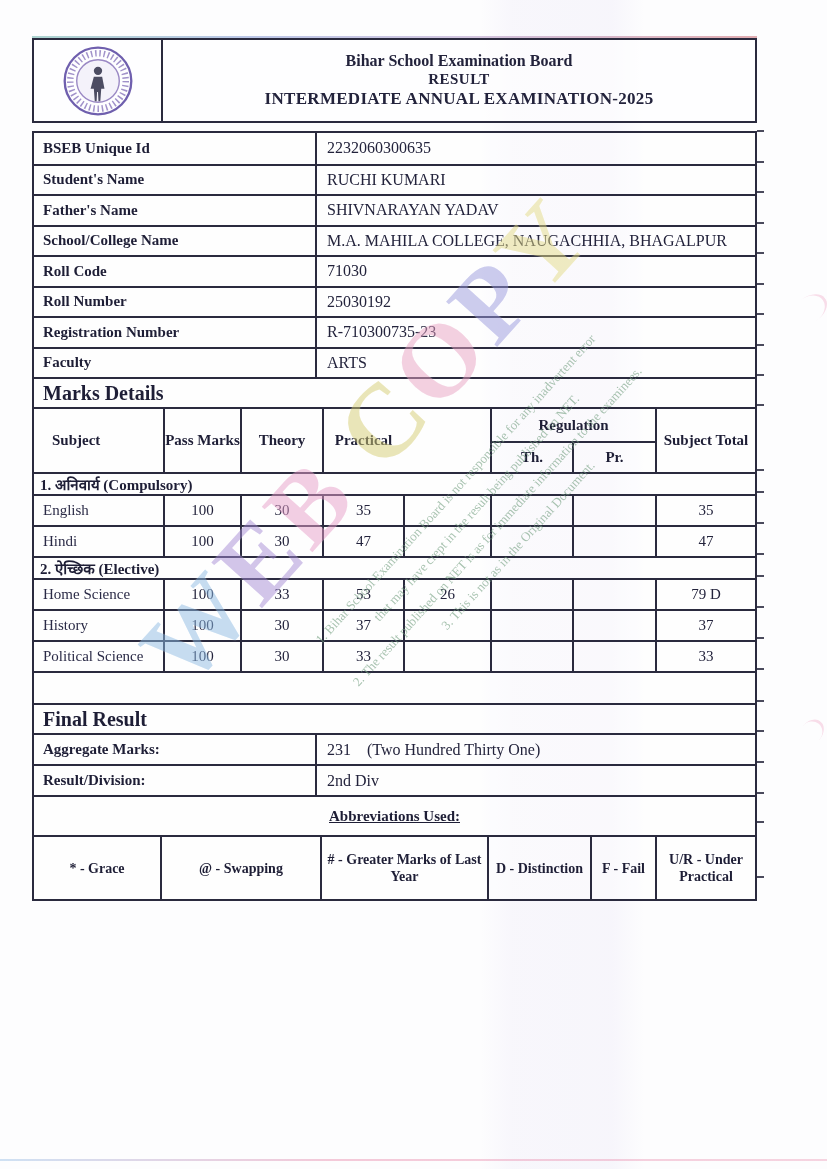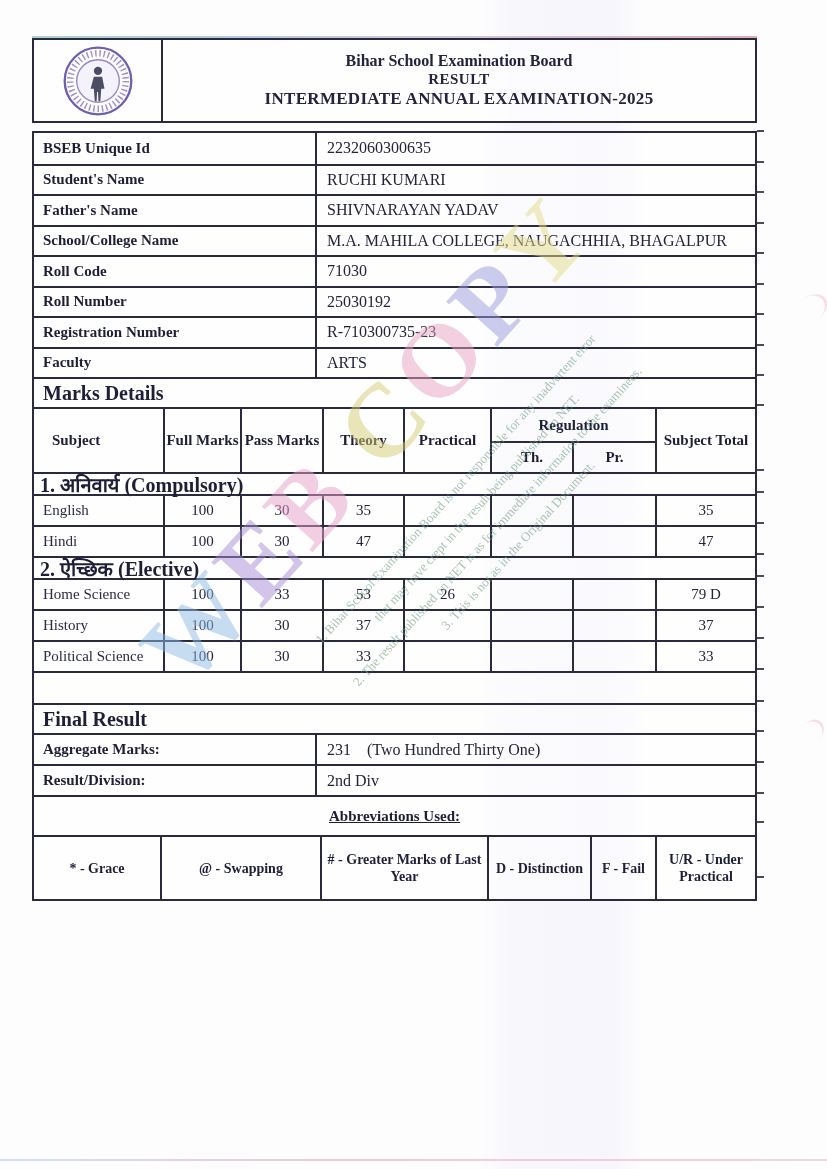--- a/index.html
+++ b/index.html
@@ -52,21 +52,21 @@
   .bar { height:30px; display:flex; align-items:center; padding-left:9px; font-weight:bold; font-size:20px; color:#1e1e36; }
 
   .mhead { display:grid; grid-template-columns:129px 77px 82px 81px 87px 82px 83px 100px; grid-template-rows:32px 31px; height:65px; }
   .mhead .hc { border-left:2px solid #2a2a3e; display:flex; align-items:center; justify-content:center;
     font-weight:bold; font-size:15px; text-align:center; line-height:17px; color:#1e1e36; }
   .mhead .hc.first { border-left:none; justify-content:flex-start; padding-left:18px; }
   .mhead .rspan { grid-row:span 2; }
   .mhead .regtop { grid-column:6 / span 2; }
   .mhead .subhd { border-top:2px solid #2a2a3e; }
 
-  .srow { height:22px; display:flex; align-items:center; padding-left:6px; font-weight:bold; font-size:20px; color:#1e1e36; }
+  .srow { height:22px; display:flex; align-items:center; padding-left:6px; font-weight:bold; font-size:15px; color:#1e1e36; }
 
   .mrow { display:grid; grid-template-columns:129px 77px 82px 81px 87px 82px 83px 100px; height:31px; }
   .mrow .c { border-left:2px solid #2a2a3e; display:flex; align-items:center; justify-content:center; font-size:15px; }
   .mrow .c.sub { border-left:none; justify-content:flex-start; padding-left:9px; color:#2a2a46; }
 
   .empty-row { height:32px; }
 
   .frow { display:grid; grid-template-columns:281px 1fr; height:31px; }
   .flabel { font-weight:bold; font-size:15px; padding-left:9px; display:flex; align-items:center; color:#1e1e36; }
   .fvalue { border-left:2px solid #2a2a3e; font-size:16px; padding-left:10px; display:flex; align-items:center; white-space:pre; }
@@ -156,21 +156,20 @@
     </div>
     <div class="row drow">
       <div class="dlabel">Faculty</div>
       <div class="dvalue">ARTS</div>
     </div>
 
     <div class="row bar">Marks Details</div>
 
     <div class="row mhead">
       <div class="hc first rspan">Subject</div>
-      <div class="hc rspan">Full Marks</div>
       <div class="hc rspan">Pass Marks</div>
       <div class="hc rspan">Theory</div>
       <div class="hc rspan">Practical</div>
       <div class="hc regtop">Regulation</div>
       <div class="hc rspan" style="grid-column:8; grid-row:1 / span 2;">Subject Total</div>
       <div class="hc subhd" style="grid-column:6; grid-row:2;">Th.</div>
       <div class="hc subhd" style="grid-column:7; grid-row:2;">Pr.</div>
     </div>
 
     <div class="row srow">1. अनिवार्य (Compulsory)</div>

